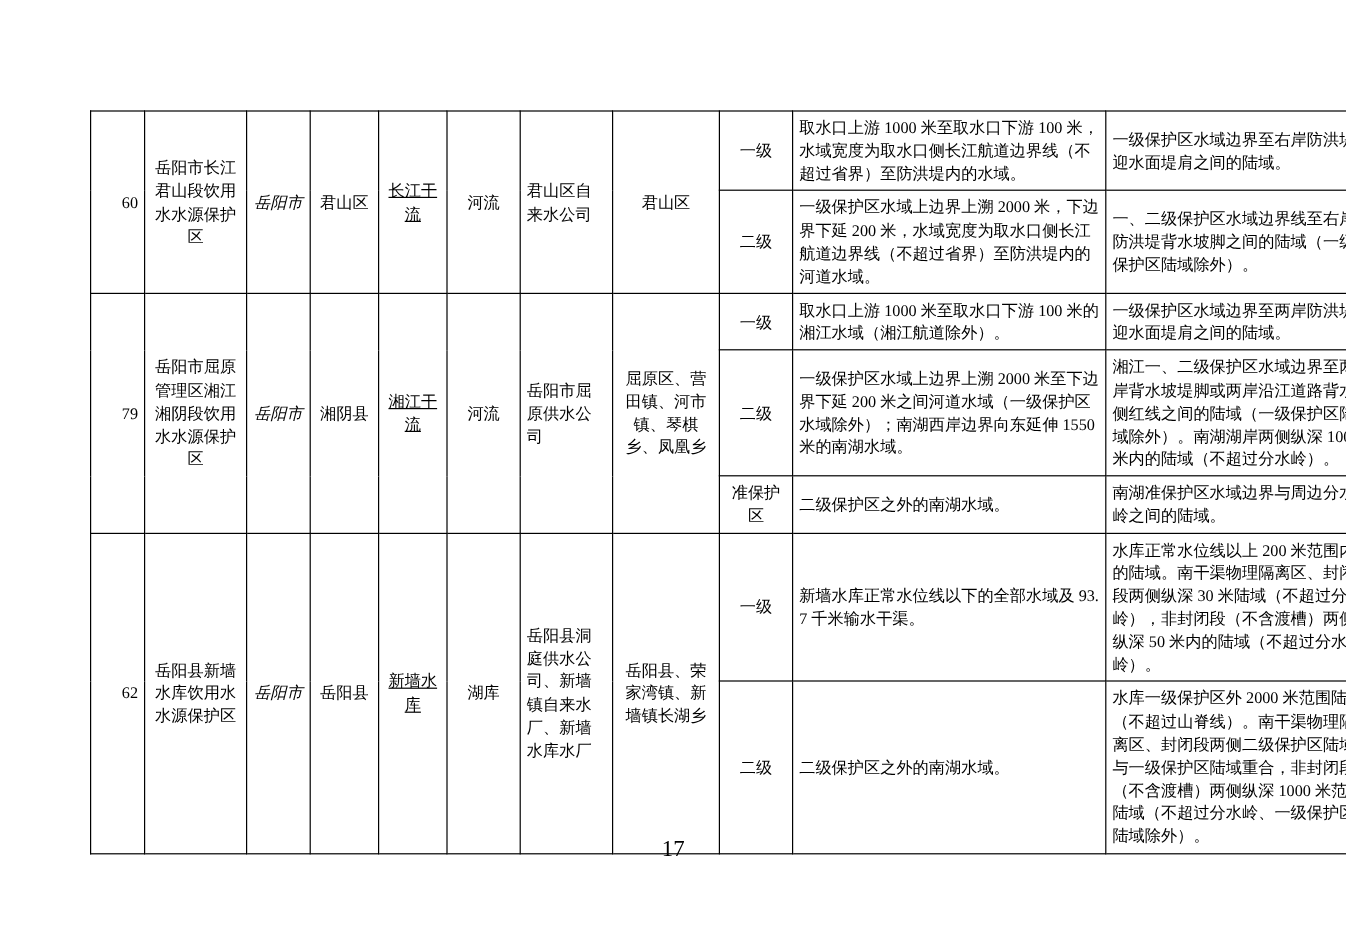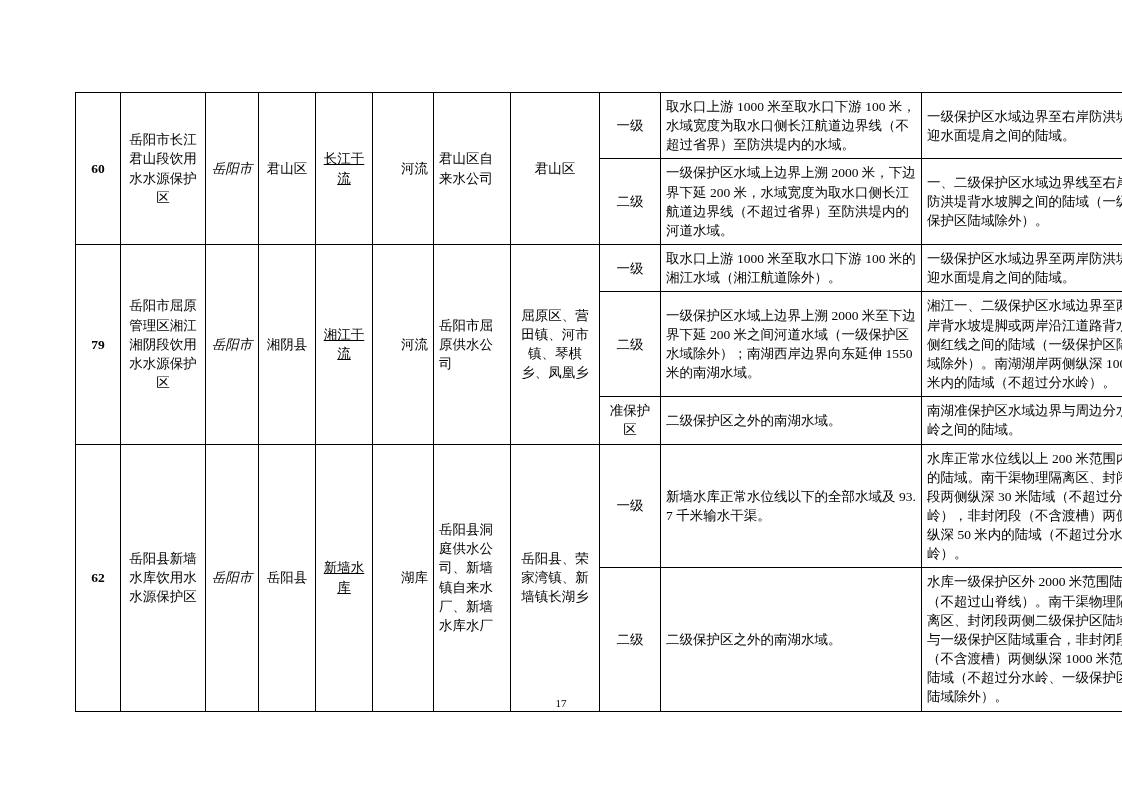--- a/index.html
+++ b/index.html
@@ -36,23 +36,22 @@
   table.doc-table td {
     border: 1px solid #000;
     padding: 4px 5px;
     vertical-align: middle;
     font-size: 13.5px;
     line-height: 1.42;
     word-wrap: break-word;
     word-break: break-all;
   }
   td.c-num {
-    text-align: center;
+    text-align: right;
     width: 34px;
-    font-weight: bold;
   }
   td.c-name {
     text-align: center;
     width: 74px;
     margin-left: 16px;
   }
   td.c-city {
     text-align: center;
     width: 42px;
     font-style: italic;
@@ -60,21 +59,21 @@
   td.c-county {
     text-align: center;
     width: 46px;
   }
   td.c-water {
     text-align: center;
     width: 46px;
     text-decoration: underline;
   }
   td.c-type {
-    text-align: right;
+    text-align: center;
     width: 50px;
   }
   td.c-unit {
     text-align: left;
     width: 66px;
   }
   td.c-area {
     text-align: center;
     width: 78px;
   }
@@ -92,21 +91,21 @@
   }
   .indent {
     text-indent: 0;
   }
   .page-number {
     position: absolute;
     top: 697px;
     left: 0;
     width: 1122px;
     text-align: center;
-    font-size: 11px;
+    font-size: 19px;
     font-family: "Liberation Serif", "DejaVu Serif", serif;
   }
 </style>
 </head>
 <body>
 
 <div class="page">
 
   <div class="table-wrap">
     <table class="doc-table">

